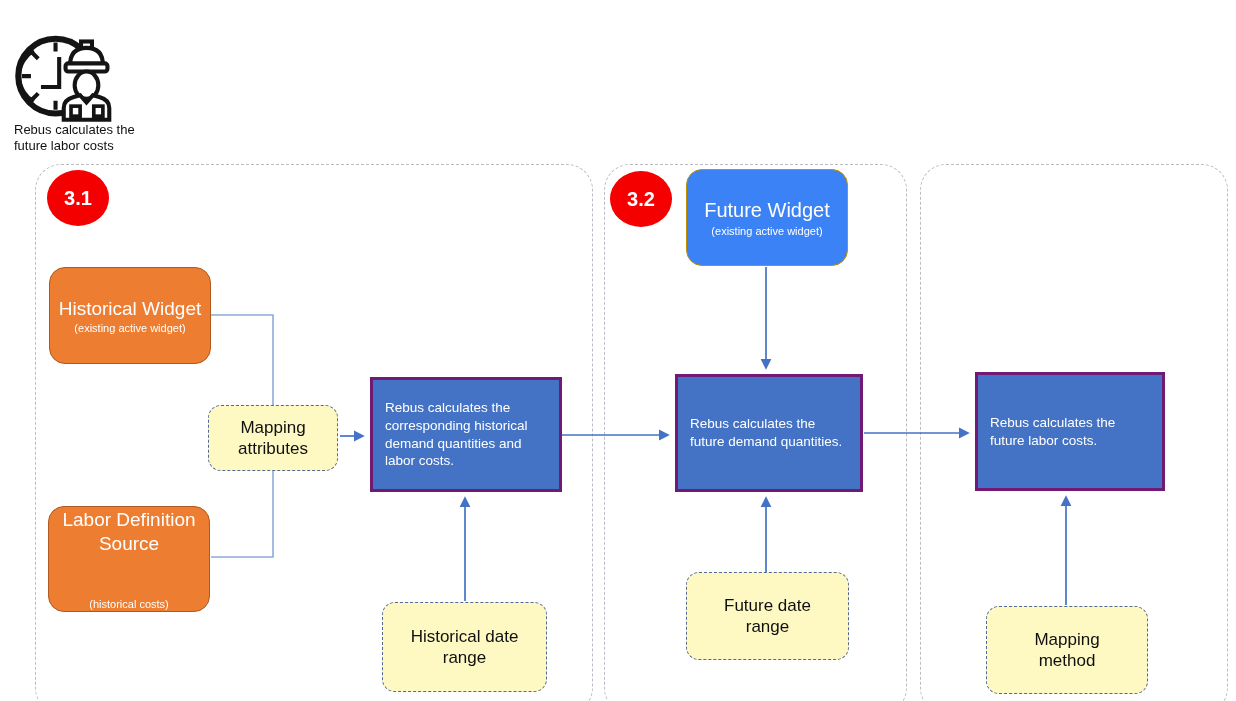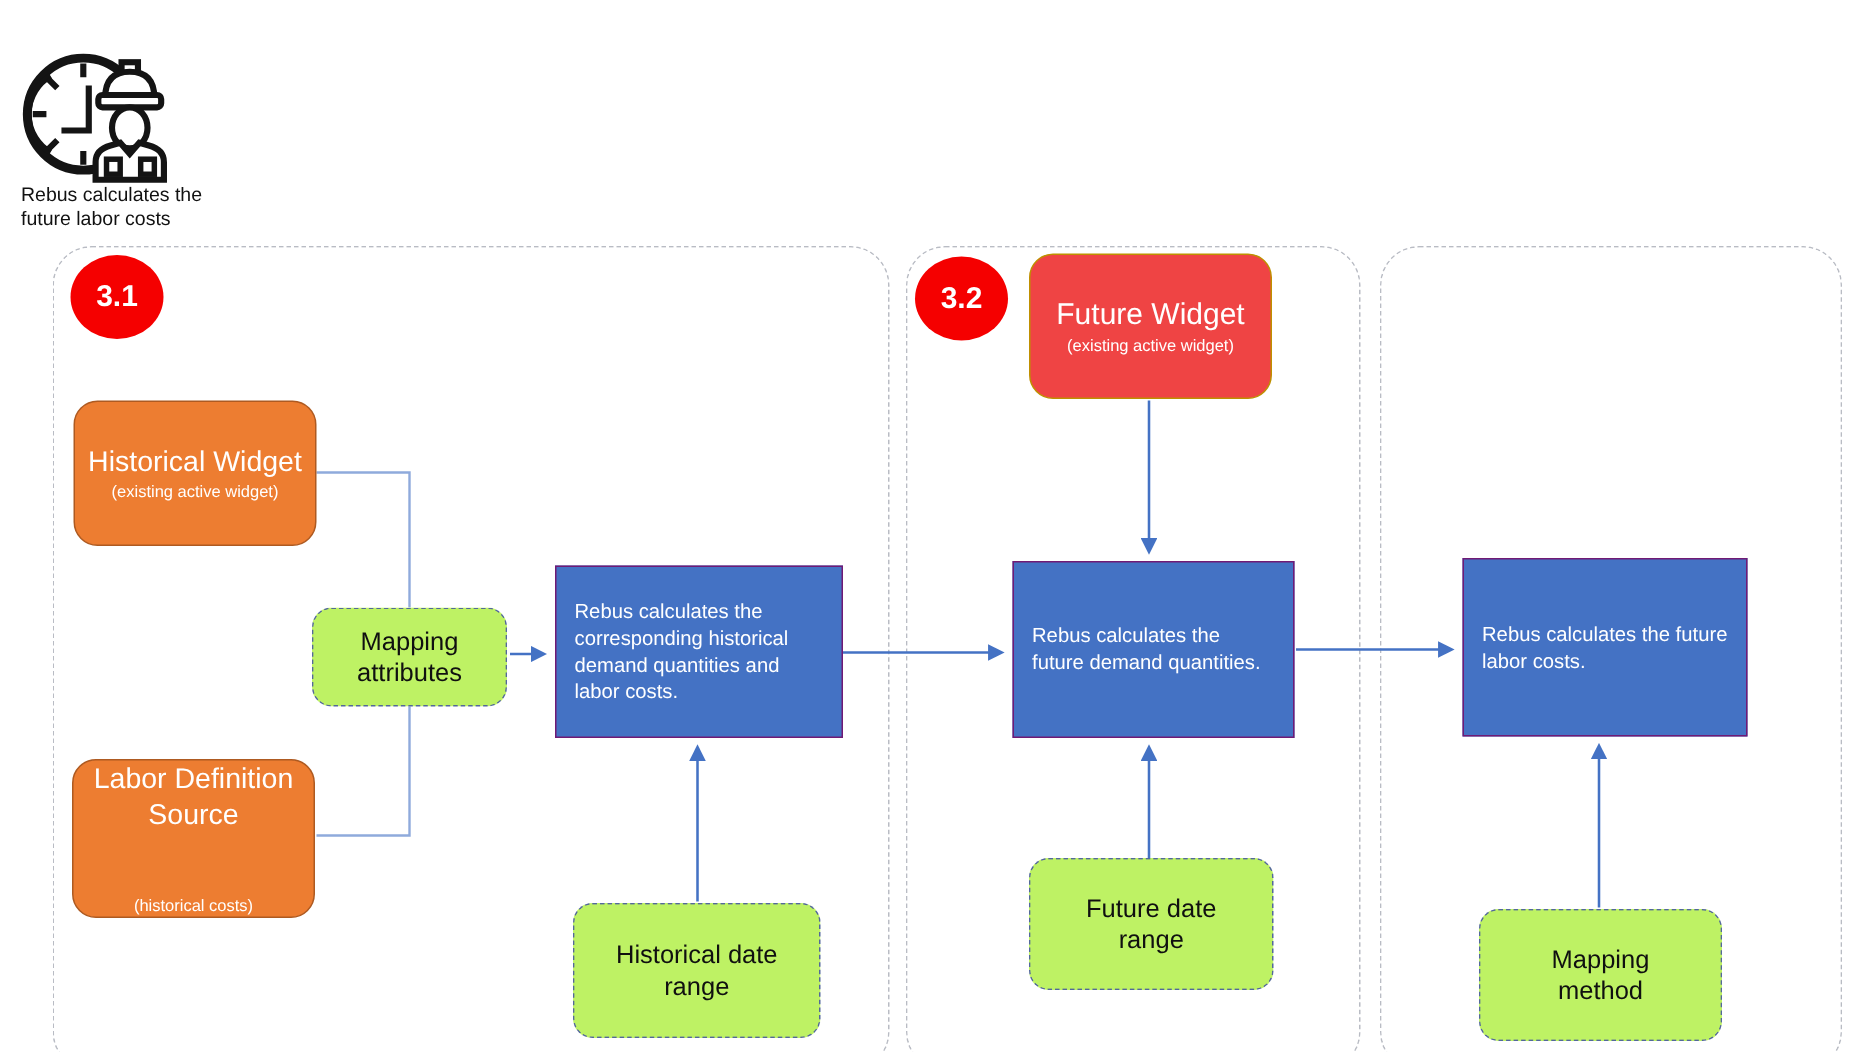--- a/index.html
+++ b/index.html
@@ -32,37 +32,37 @@
   .b3{left:928px;top:146px;}
   
   .wires{position:absolute;left:0;top:0;width:1236px;height:701px;z-index:1;}
   
   .node{position:absolute;z-index:2;box-sizing:border-box;display:flex;
         flex-direction:column;align-items:center;justify-content:center;}
   .solid-rounded{
     border-radius:16px;color:#fff;text-align:center;
   }
   .orange{background:#ED7D31;border:1.5px solid #ae5a21;}
-  .gold{background:#ef4444;border:1.5px solid #bf9000;}
+  .gold{background:#3b82f6;border:1.5px solid #bf9000;}
   .node-title{font-size:19px;line-height:1.22;}
   .node-sub{font-size:11px;margin-top:2px;}
   .hw{left:49px;top:243px;width:162px;height:97px;}
   .ld{left:48px;top:482px;width:162px;height:106px;gap:41px;}
   .fw{left:686px;top:145px;width:162px;height:97px;}
   .fw .node-title{font-size:20px;}
   .dashed-box{
-    border:1.6px dashed #53689a;border-radius:13px;background:#bef264;
+    border:1.6px dashed #53689a;border-radius:13px;background:#fef9c3;
     color:#101010;font-size:17px;line-height:1.25;text-align:center;
   }
   .ma{left:208px;top:381px;width:130px;height:66px;padding:0 10px;}
   .hd{left:382px;top:578px;width:165px;height:90px;padding:12px 12px;}
   .fd{left:686px;top:548px;width:163px;height:88px;padding:0 20px;}
   .mm{left:986px;top:582px;width:162px;height:88px;padding:0 24px;}
   .blue-box{
-    background:#4472C4;border:1px solid #701a75;color:#fff;
+    background:#4472C4;border:3px solid #701a75;color:#fff;
     font-size:13.5px;line-height:1.32;align-items:flex-start;
     justify-content:center;text-align:left;padding:8px 12px;
   }
   .c1{left:370px;top:353px;width:192px;height:115px;}
   .c2{left:675px;top:350px;width:188px;height:118px;}
   .c3{left:975px;top:348px;width:190px;height:119px;}
 </style>
 </head>
 <body>
 

